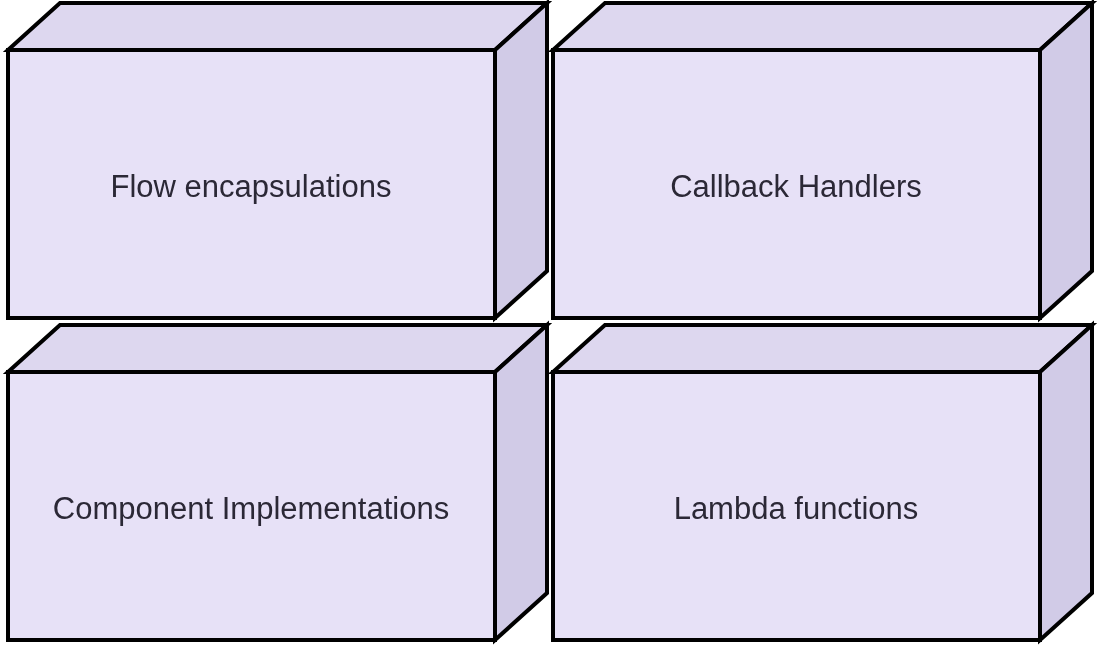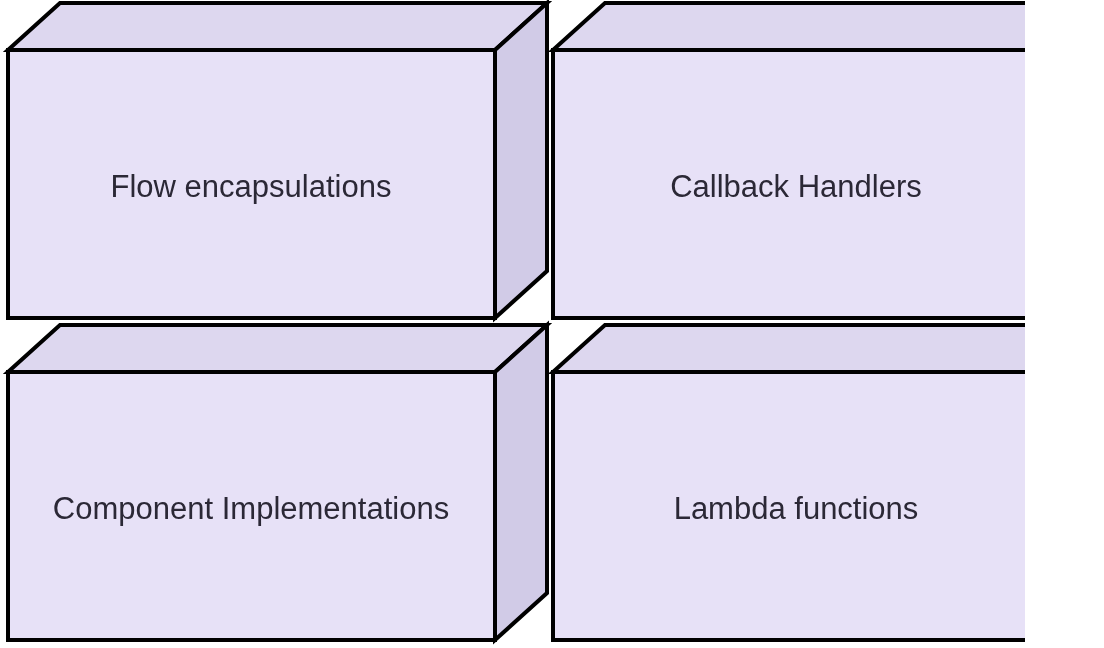--- a/index.html
+++ b/index.html
@@ -2,21 +2,21 @@
 <html><head>
 <meta charset="utf-8">
 <style>
   html, body {
     margin: 0;
     padding: 0;
     background: #ffffff;
   }
   .canvas {
     position: relative;
-    width: 1025px;
+    width: 1104px;
     height: 648px;
     background: #ffffff;
     overflow: hidden;
   }
   svg text {
     font-family: "Liberation Sans", sans-serif;
     font-size: 31px;
     text-anchor: middle;
     dominant-baseline: central;
   }

